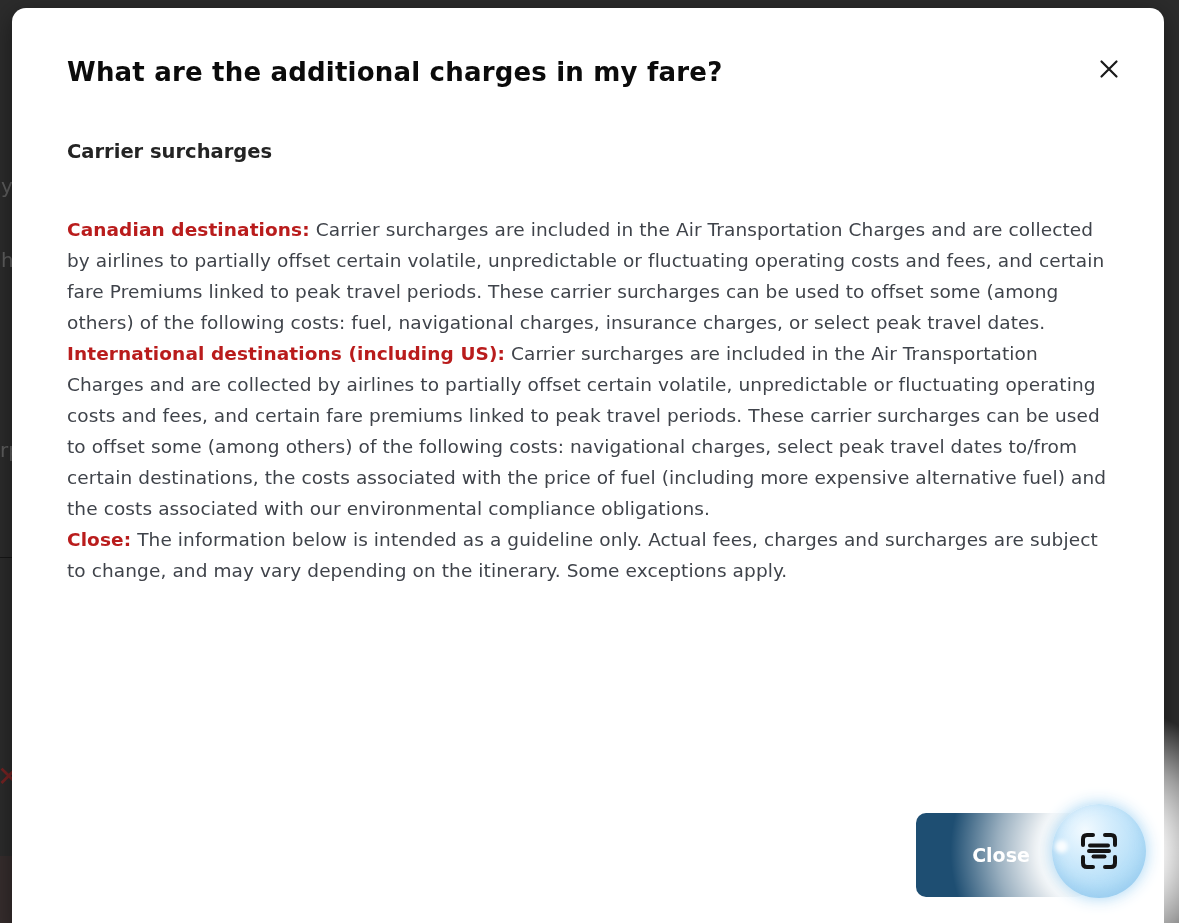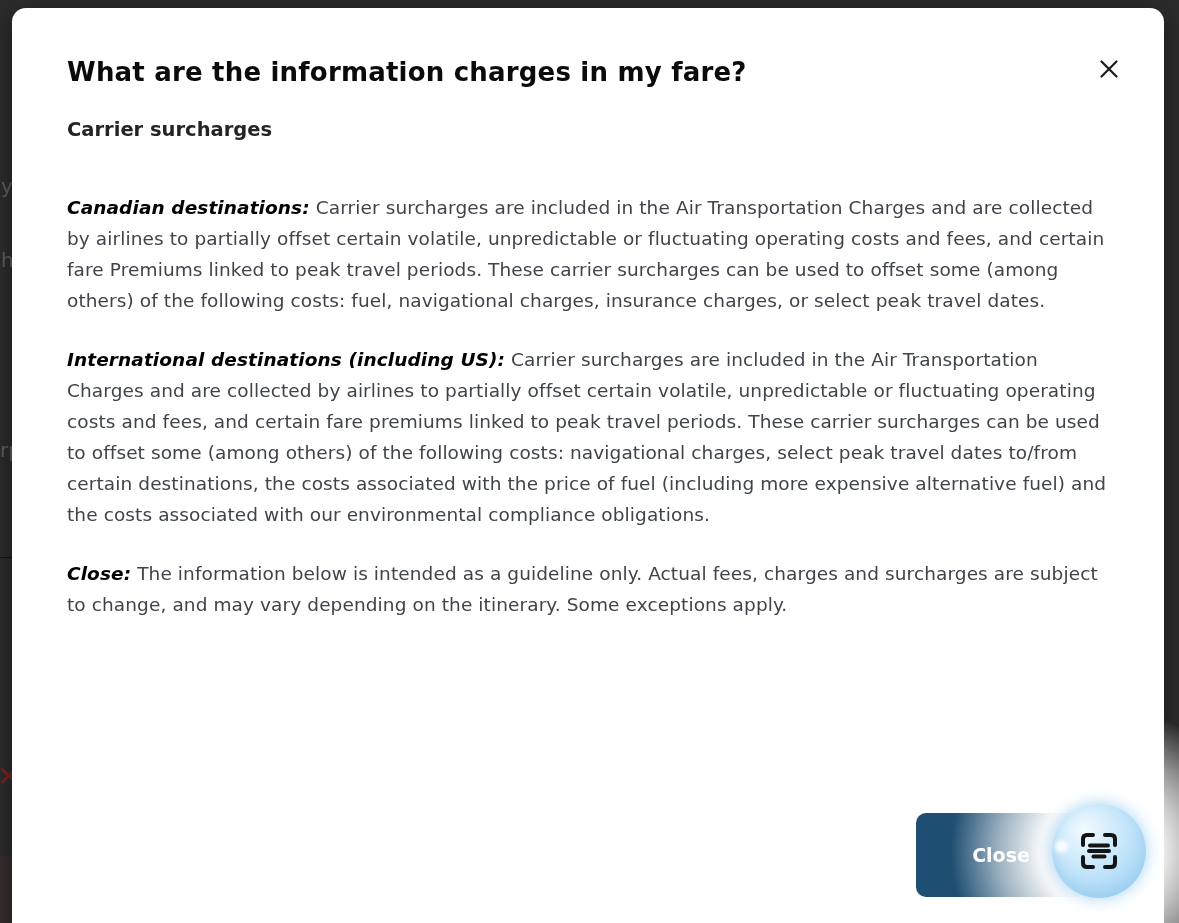--- a/index.html
+++ b/index.html
@@ -47,32 +47,31 @@
     font-size:26px; line-height:34px; font-weight:700;
     color:#0b0b0b; letter-spacing:.2px;
   }
   .close-x {
     position:absolute; top:48px; right:42px;
     width:26px; height:26px;
     background:none; border:none; cursor:pointer;
     display:flex; align-items:center; justify-content:center;
   }
   .modal-subheading {
-    margin-top:28px;
+    margin-top:50px;
     font-size:19.5px; line-height:25px; font-weight:700;
     color:#242424;
   }
   .para {
-    margin-top:28px;
     font-size:18.5px; line-height:31px;
     color:#3f434a; letter-spacing:.1px;
     max-width:1046px;
   }
   .para.first { margin-top:50px; }
-  .para b { color:#000000;font-style:italic; }
+  .para b { color:#b91c1c; }
 
   .close-btn {
     position:absolute; top:805px; right:78px;
     width:170px; height:84px;
     background:#1e4e72;
     border:none; border-radius:10px;
     color:#ffffff; font-size:19px; font-weight:700;
     font-family:"DejaVu Sans","Liberation Sans",sans-serif;
     display:flex; align-items:center; justify-content:center;
     cursor:pointer;
@@ -110,21 +109,21 @@
 
 <span class="frag" style="left:1px; top:174px;">y</span>
 <span class="frag" style="left:1px; top:248px;">h</span>
 <span class="frag" style="left:0; top:438px;">rp</span>
 <div class="frag-line"></div>
 <span class="frag-x">✕</span>
 <div class="frag-block"></div>
 
 <div class="modal">
 
-  <h1 class="modal-title">What are the information charges in my fare?</h1>
+  <h1 class="modal-title">What are the additional charges in my fare?</h1>
 
   <button class="close-x" aria-label="Close dialog">
     <svg width="24" height="24" viewBox="0 0 24 24">
       <path d="M4.5 4.5 L19.5 19.5 M19.5 4.5 L4.5 19.5" stroke="#1a1a1a" stroke-width="2.2" stroke-linecap="round" fill="none"></path>
     </svg>
   </button>
 
   <h2 class="modal-subheading">Carrier surcharges</h2>
 
   <p class="para first"><b>Canadian destinations:</b><span> Carrier surcharges are included in the Air Transportation Charges and are collected by airlines to partially offset certain volatile, unpredictable or fluctuating operating costs and fees, and certain fare Premiums linked to peak travel periods. These carrier surcharges can be used to offset some (among others) of the following costs: fuel, navigational charges, insurance charges, or select peak travel dates.</span></p>

